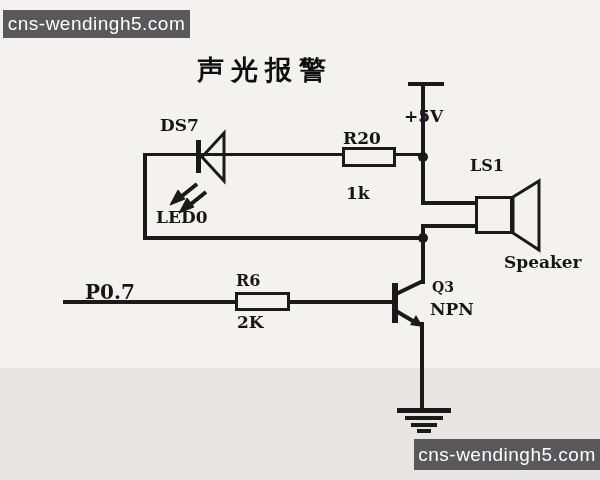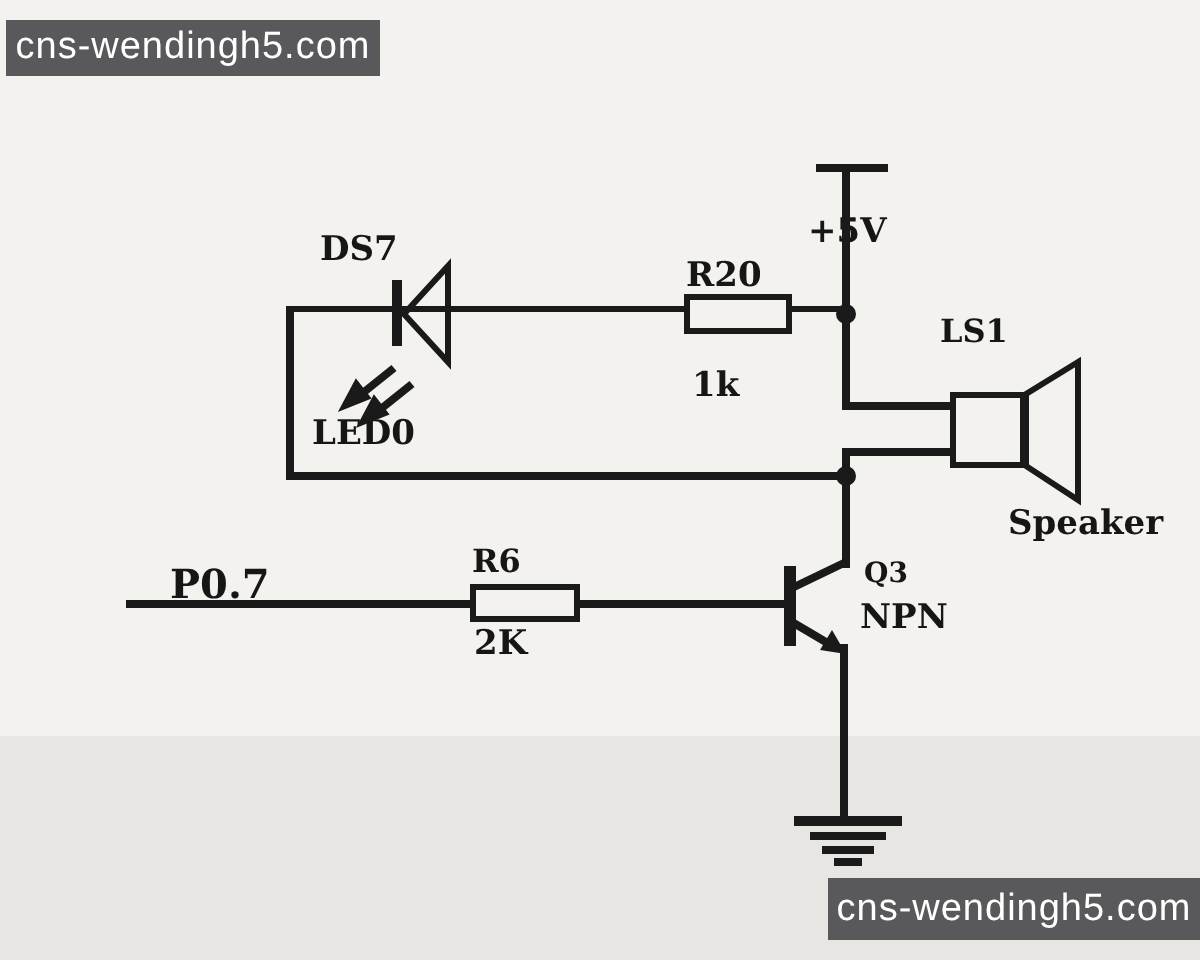--- a/index.html
+++ b/index.html
@@ -40,20 +40,21 @@
 
 <div id="canvas">
 
   <div class="wm" style="left:3px;top:10px;width:187px;height:28px;background:#59595b;color:#fff;">
     <span>cns-wendingh5.com</span>
   </div>
   <div class="wm" style="left:414px;top:439px;width:186px;height:31px;background:#59595b;color:#fff;">
     <span>cns-wendingh5.com</span>
   </div>
 
+  <div class="title" style="left:197px;top:56px;">声光报警</div>
 
   <div class="lbl" style="left:404px;top:60px;font-size:17px;margin-top:48px;">+5V</div>
   <div class="wire" style="left:408px;top:82px;width:36px;height:4px;"></div>
   <div class="wire" style="left:421px;top:84px;width:4px;height:74px;"></div>
   <div class="dot" style="left:418px;top:152px;"></div>
 
   <div class="wire" style="left:145px;top:153px;width:278px;height:3px;"></div>
 
   <div class="bar" style="left:196px;top:140px;width:5px;height:33px;"></div>
   <div class="lbl" style="left:160px;top:117px;font-size:17px;">DS7</div>

